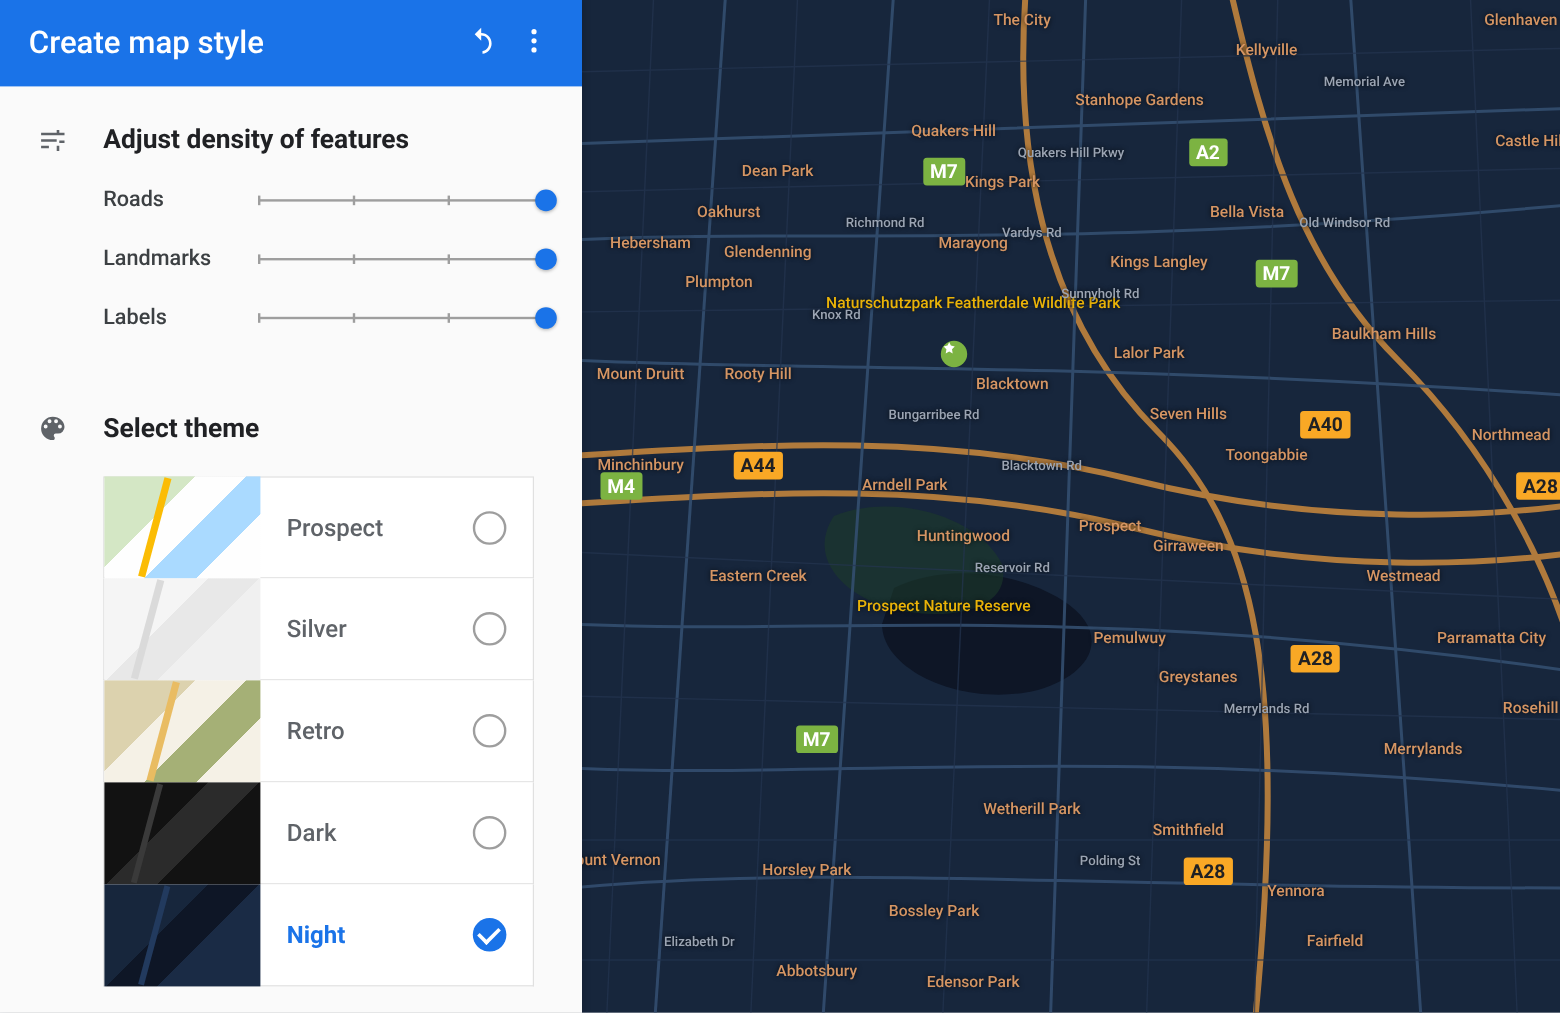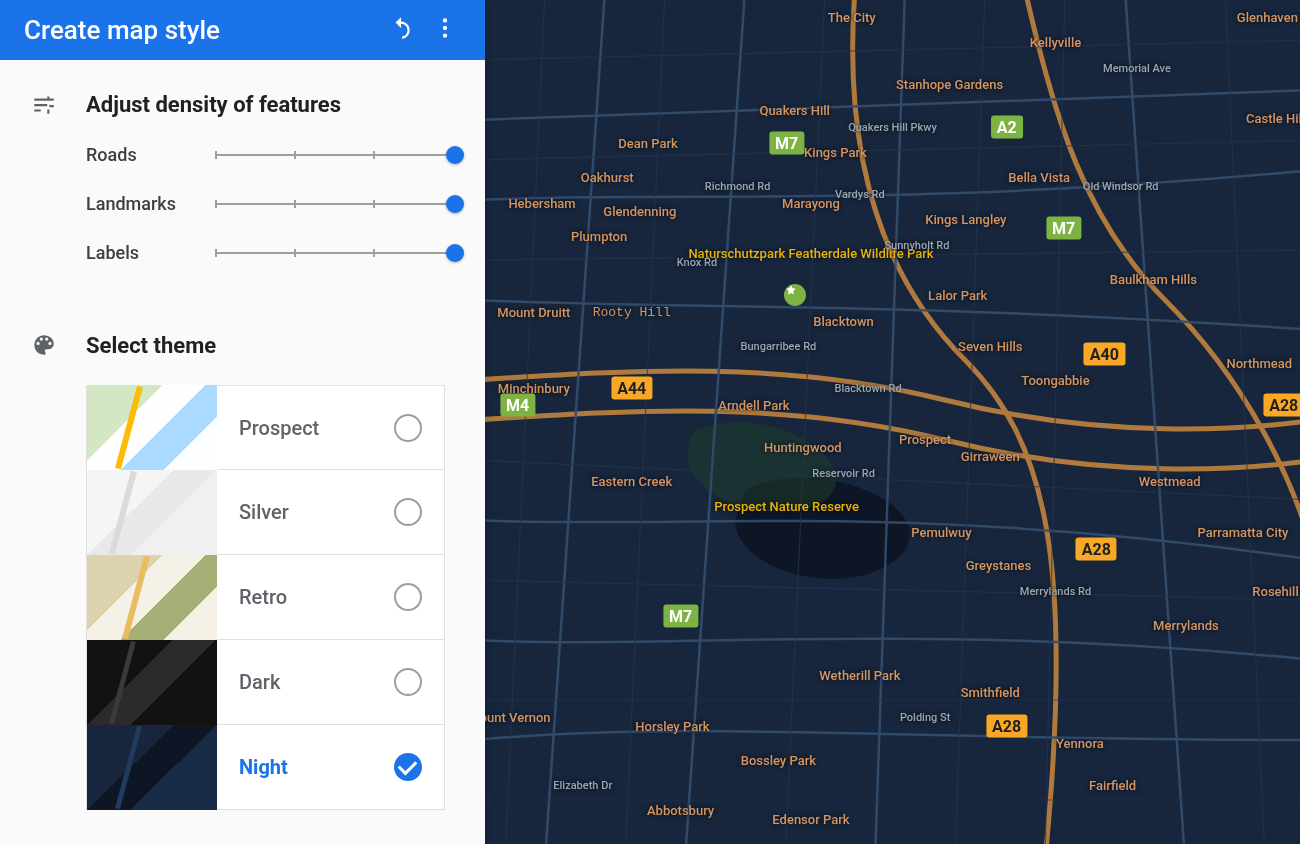--- a/index.html
+++ b/index.html
@@ -18,21 +18,21 @@
     .panel {
       width: 485px;
       flex: 0 0 485px;
       background: #fafafa;
       display: flex;
       flex-direction: column;
       box-shadow: 2px 0 6px rgba(0,0,0,.15);
       z-index: 2;
     }
     .appbar {
-      height: 60px;
+      height: 72px;
       background: #1a73e8;
       color: #fff;
       display: flex;
       align-items: center;
       padding: 0 18px 0 24px;
     }
     .appbar-title {
       font-size: 26px;
       font-weight: 500;
       flex: 1;
@@ -379,21 +379,21 @@
         <div class="place" style="left: 97%; top: 14%;">Castle Hill</div>
         <div class="place" style="left: 15%; top: 21%;">Oakhurst</div>
         <div class="place" style="left: 68%; top: 21%;">Bella Vista</div>
         <div class="place" style="left: 7%; top: 24%;">Hebersham</div>
         <div class="place" style="left: 19%; top: 25%;">Glendenning</div>
         <div class="place" style="left: 40%; top: 24%;">Marayong</div>
         <div class="place" style="left: 14%; top: 28%; text-align: right;">Plumpton</div>
         <div class="place" style="left: 59%; top: 26%;">Kings Langley</div>
         <div class="place" style="left: 82%; top: 33%;">Baulkham Hills</div>
         <div class="place" style="left: 6%; top: 37%;">Mount Druitt</div>
-        <div class="place" style="left: 18%; top: 37%; font-family: Liberation Mono, monospace;">Rooty Hill</div>
+        <div class="place" style="left: 18%; top: 37%;">Rooty Hill</div>
         <div class="place" style="left: 58%; top: 35%;">Lalor Park</div>
         <div class="place" style="left: 44%; top: 38%;">Blacktown</div>
         <div class="place" style="left: 62%; top: 41%;">Seven Hills</div>
         <div class="place" style="left: 70%; top: 45%;">Toongabbie</div>
         <div class="place" style="left: 95%; top: 43%;">Northmead</div>
         <div class="place" style="left: 6%; top: 46%;">Minchinbury</div>
         <div class="place" style="left: 33%; top: 48%;">Arndell Park</div>
         <div class="place" style="left: 39%; top: 53%;">Huntingwood</div>
         <div class="place" style="left: 54%; top: 52%;">Prospect</div>
         <div class="place" style="left: 62%; top: 54%;">Girraween</div>

